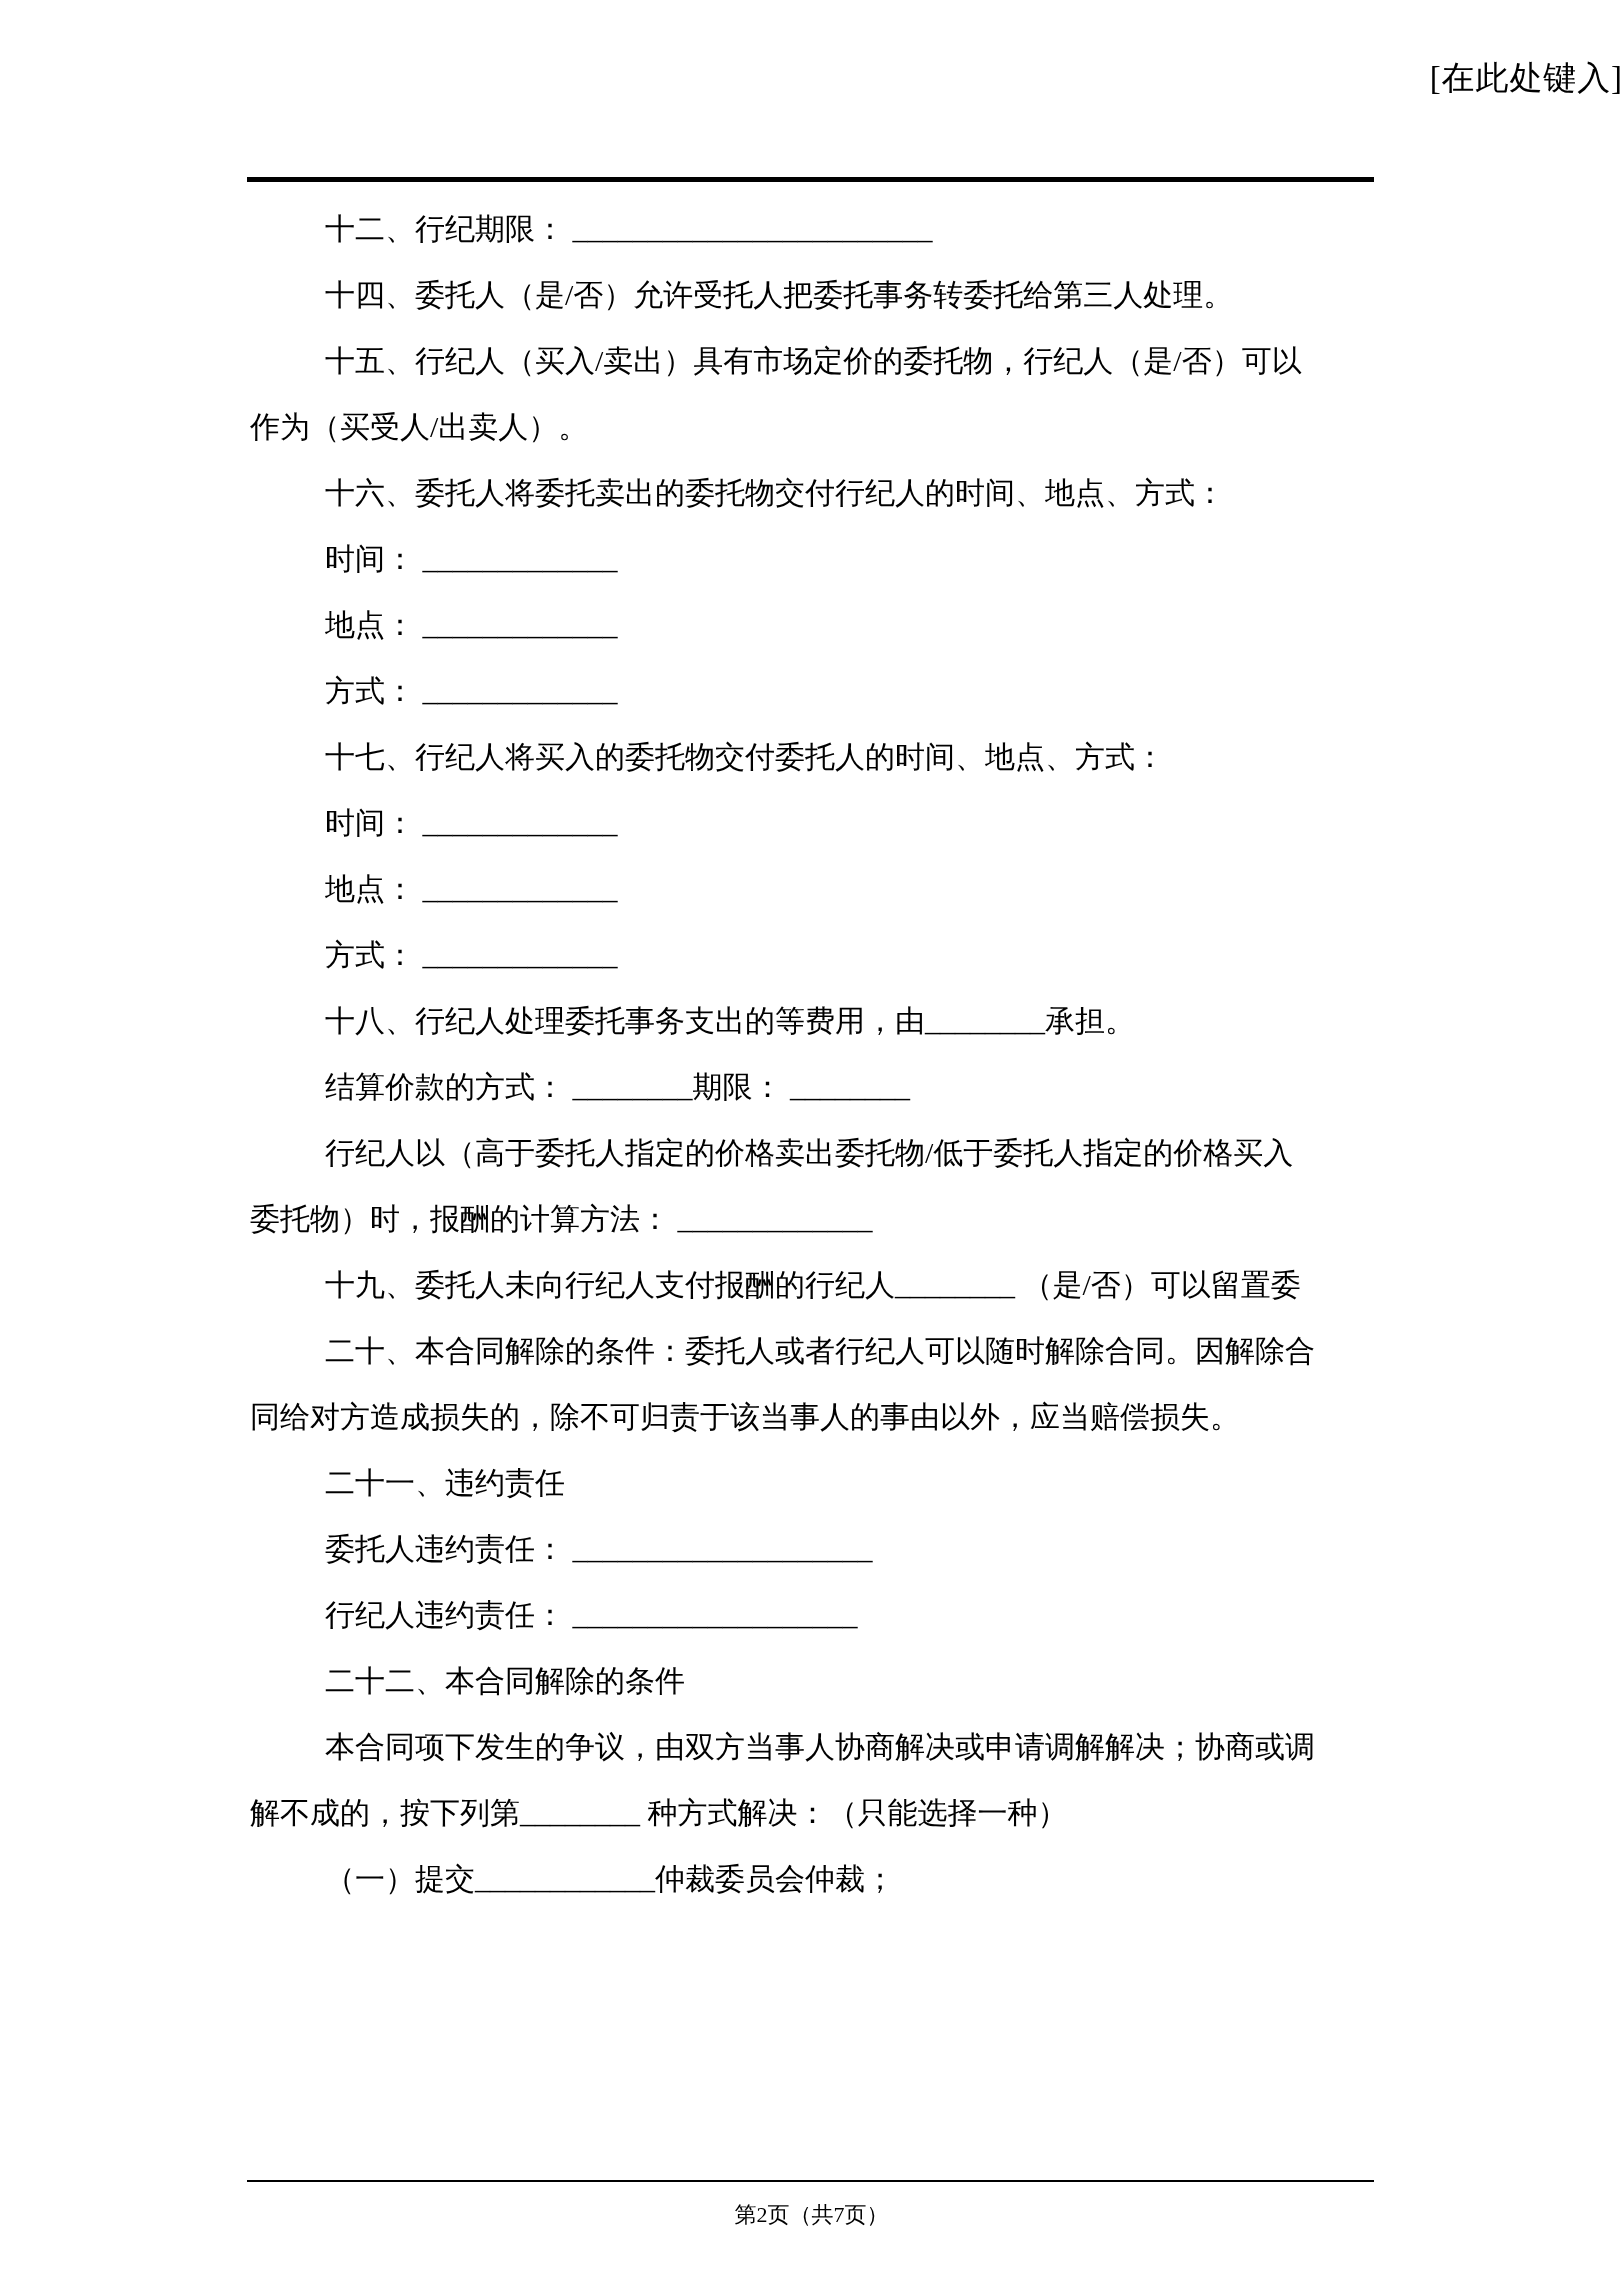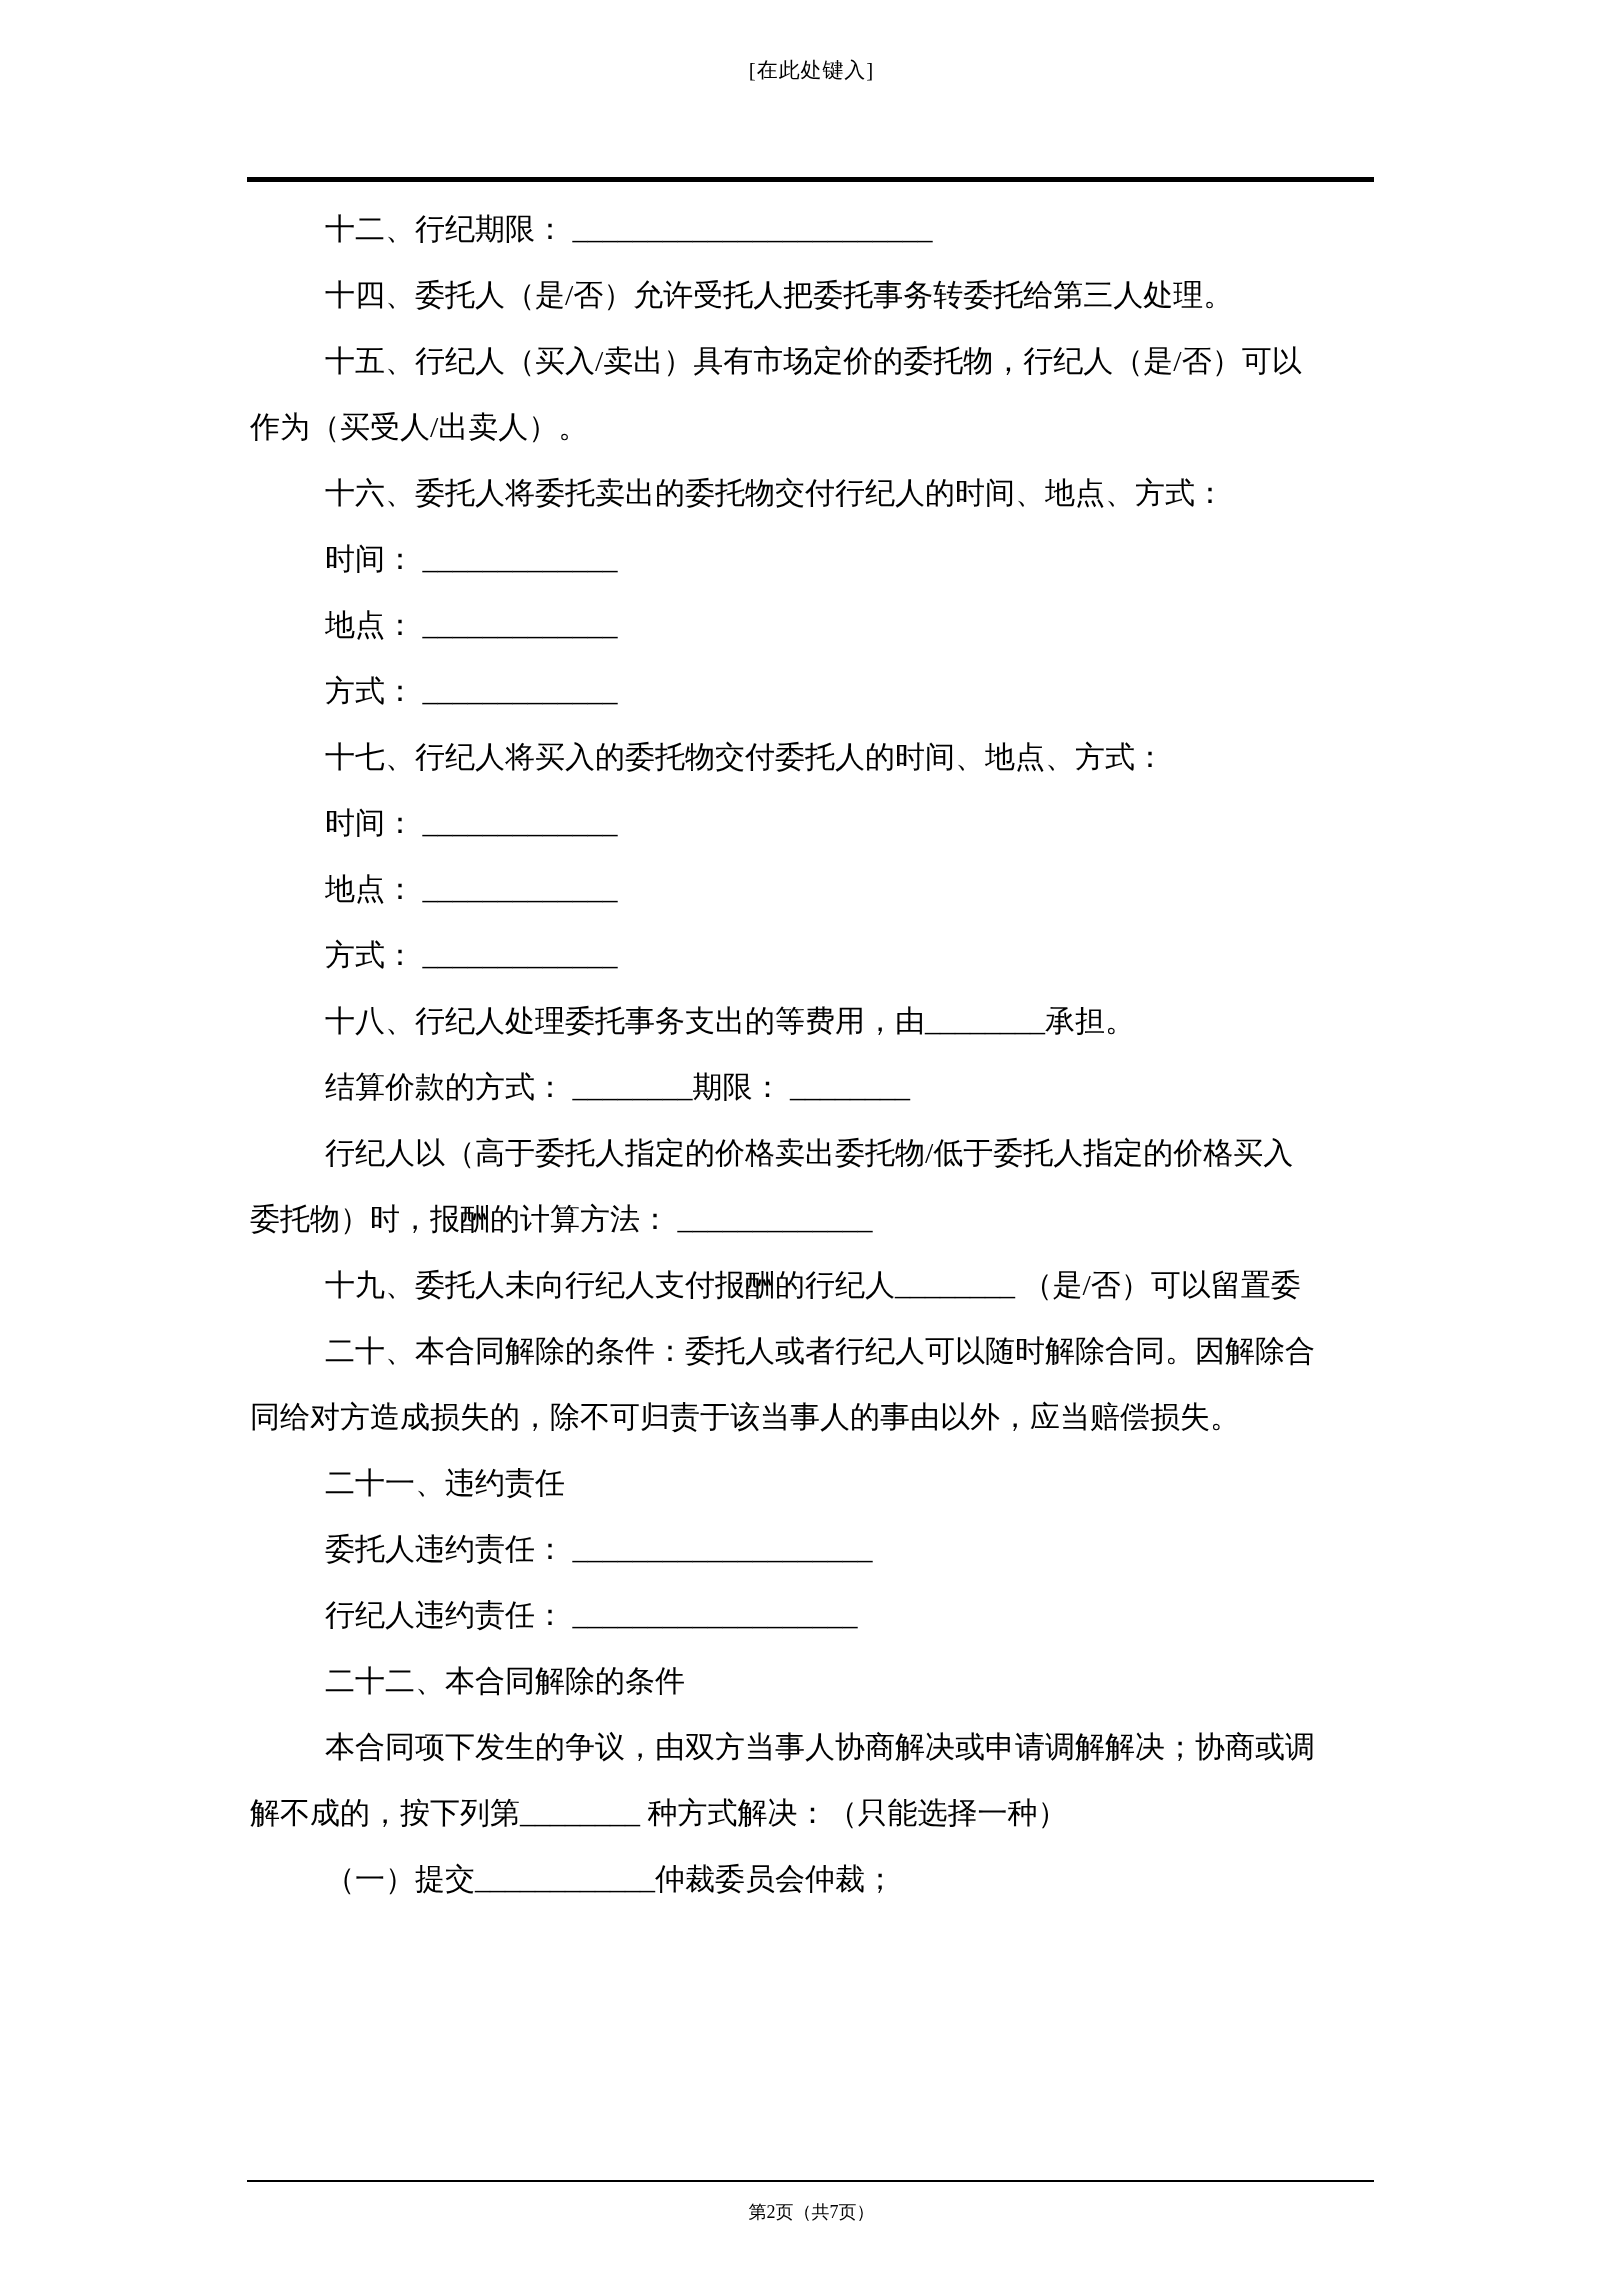--- a/index.html
+++ b/index.html
@@ -14,22 +14,22 @@
     width: 1623px;
     height: 2294px;
     background: #ffffff;
     overflow: hidden;
   }
   .header {
     position: absolute;
     top: 56px;
     left: 0;
     width: 100%;
-    text-align: center;
-    font-size: 21px;
+    text-align: right;
+    font-size: 33px;
     letter-spacing: 0.9px;
   }
   .header-rule {
     position: absolute;
     top: 177px;
     left: 247px;
     width: 1127px;
     height: 4.5px;
     background: #000000;
   }
@@ -55,21 +55,21 @@
     width: 1127px;
     height: 1.8px;
     background: #000000;
   }
   .footer {
     position: absolute;
     top: 2200px;
     left: 0;
     width: 100%;
     text-align: center;
-    font-size: 18px;
+    font-size: 22px;
     font-family: Liberation Serif, serif;
   }
 </style>
 </head>
 <body>
 
 <div class="page">
 
   <div class="header">
     <span>[在此处键入]</span>

